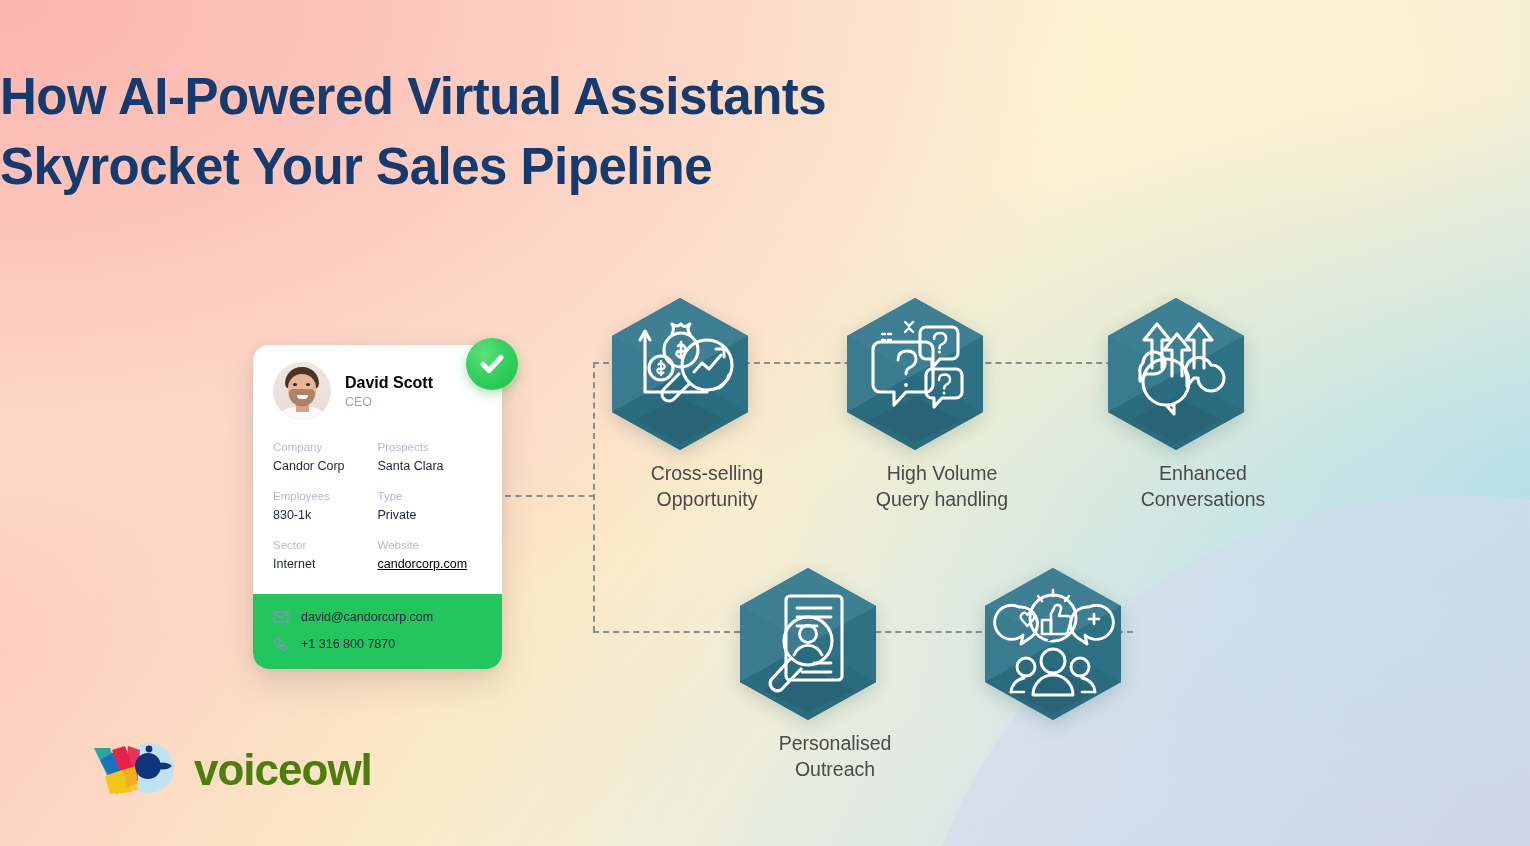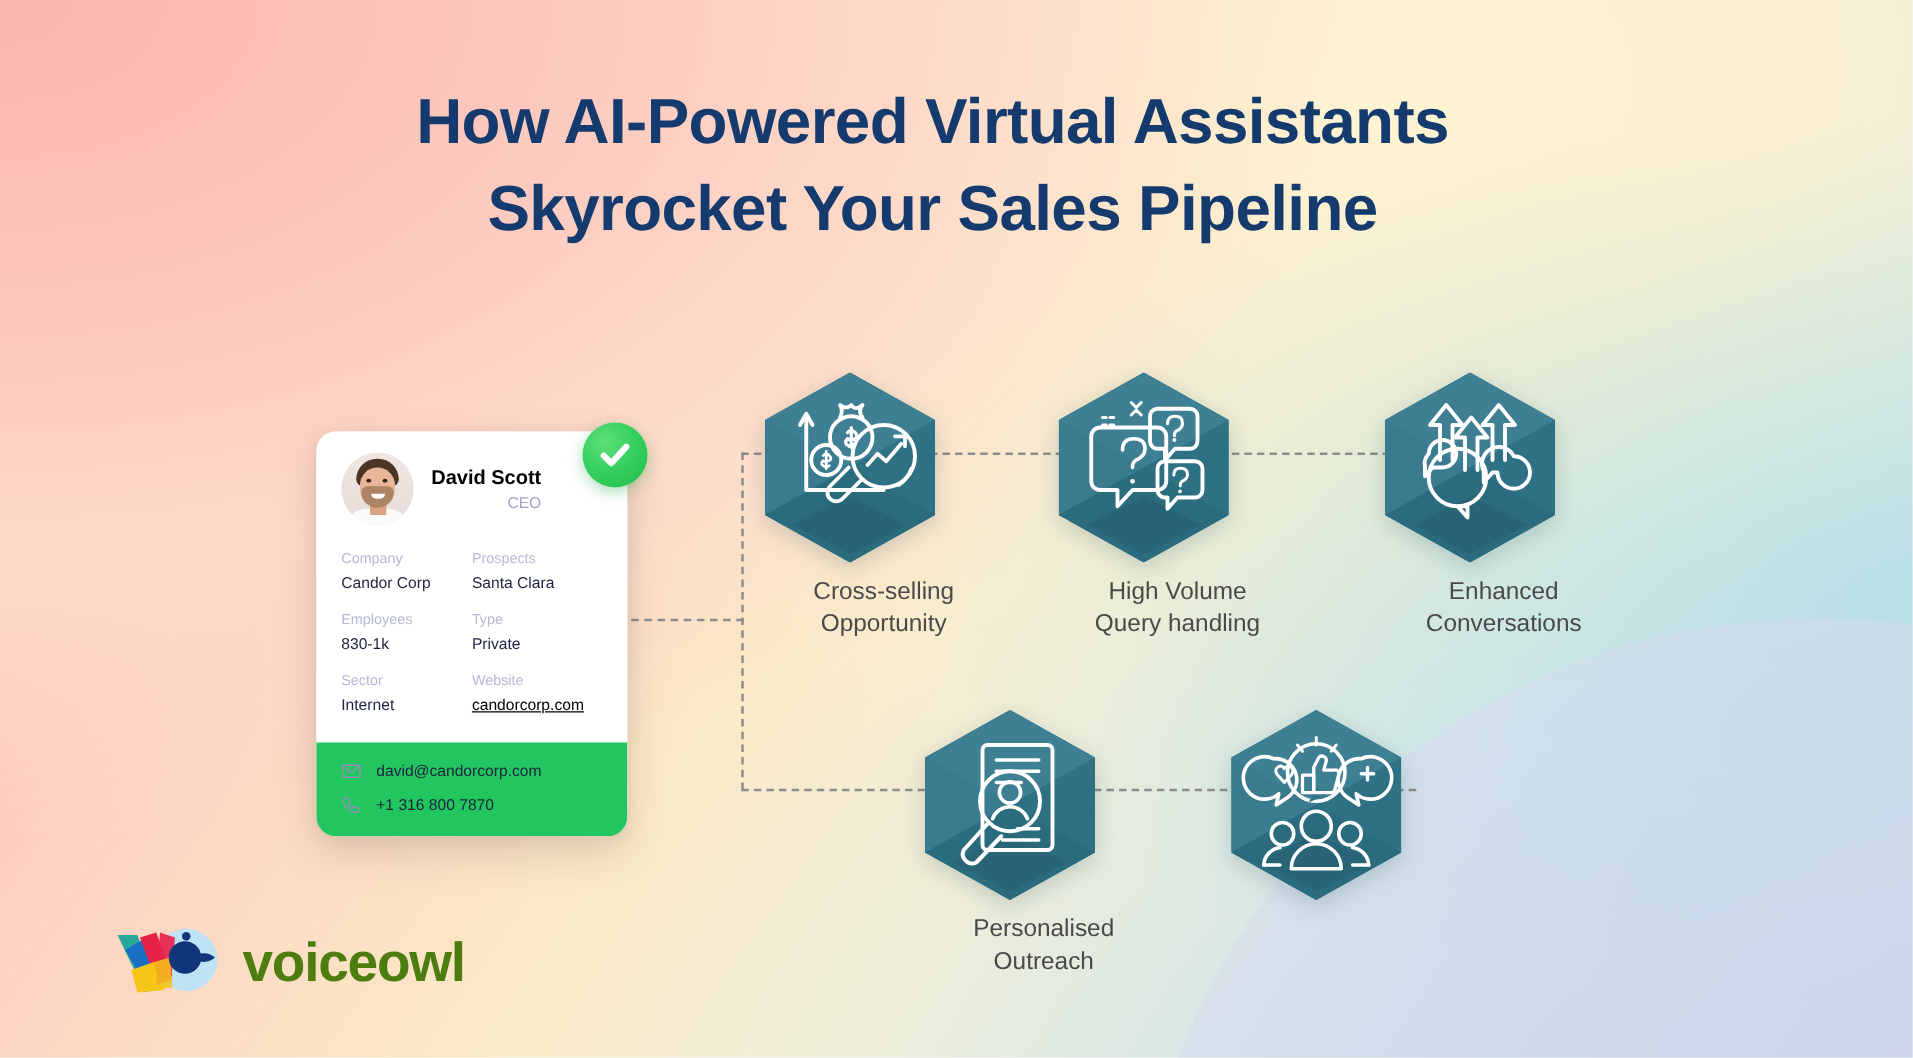--- a/index.html
+++ b/index.html
@@ -19,21 +19,21 @@
   .bg-arc {
     position:absolute; left:905px; top:495px;
     width:1100px; height:1100px; border-radius:50%;
     background:linear-gradient(150deg, rgba(214,221,238,0.62) 0%, rgba(205,214,235,0.50) 45%, rgba(198,208,232,0.42) 100%);
     pointer-events:none;
   }
 
   
   .title {
     position:absolute; top:62px; left:0; width:1492px;
-    text-align:center; color:#153a6e;
+    color:#153a6e;
     font-size:51px; font-weight:bold; line-height:1.37;
     letter-spacing:-0.5px;
   }
   .title .l2 { display:block; }
 
   
   .card {
     position:absolute; left:253px; top:345px; width:249px;
     background:#ffffff; border-radius:16px;
     box-shadow:0 14px 34px rgba(120,90,90,0.20), 0 3px 10px rgba(120,90,90,0.10);
@@ -55,21 +55,21 @@
     border-radius:5px 5px 13px 13px; background:#7c5b40; opacity:.55; }
   .av-mouth { position:absolute; left:24px; top:33px; width:11px; height:4px;
     border-radius:0 0 6px 6px; background:#fff; }
   .av-eye { position:absolute; top:21px; width:4px; height:3px; border-radius:50%; background:#35261a; }
   .av-eye.l { left:20px; } .av-eye.r { left:33px; }
   .av-body { position:absolute; left:4px; top:45px; width:50px; height:22px;
     border-radius:16px 16px 0 0; background:#fafafa; }
   .av-neck { position:absolute; left:23px; top:40px; width:13px; height:10px; background:#d9a383; }
 
   .card-name { font-size:16px; font-weight:bold; color:#000000; line-height:1.25; }
-  .card-role { font-size:12.5px; color:#9ea3cc; margin-top:2px;text-align:right; }
+  .card-role { font-size:12.5px; color:#9ea3cc; margin-top:2px; }
 
   .grid { display:flex; flex-wrap:wrap; margin-top:20px; }
   .cell { width:50%; margin-bottom:15px; }
   .f-label { font-size:11.5px; color:#b5b8d6; line-height:1.3; }
   .f-value { font-size:12.5px; color:#1c2340; margin-top:3px; line-height:1.3; }
   .f-value.link { color:#000000;text-decoration:underline; }
 
   .card-contact { background:#22c55e; padding:15px 20px 17px 20px; }
   .contact-row { display:flex; align-items:center; gap:12px; margin-bottom:11px; }
   .contact-row:last-child { margin-bottom:0; }

